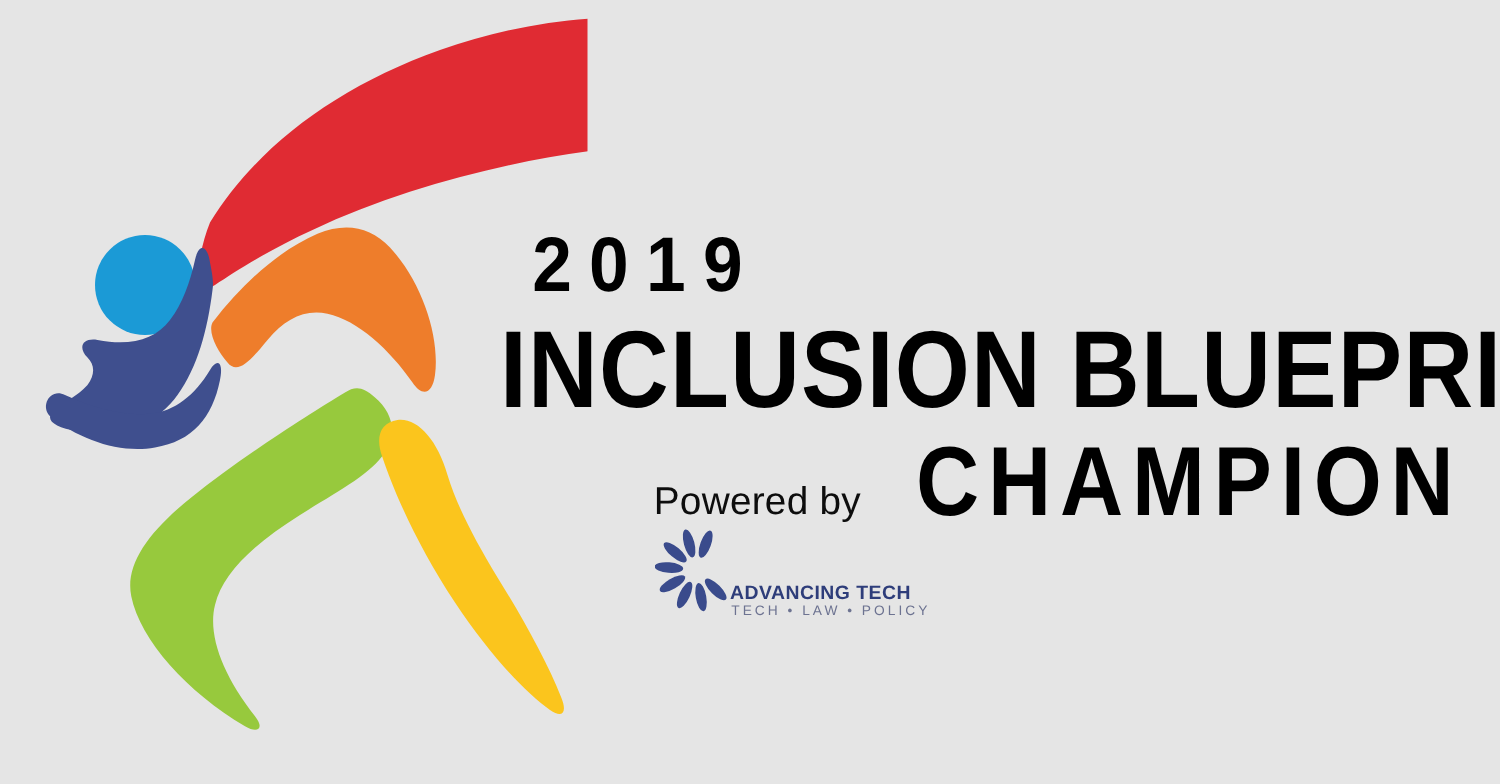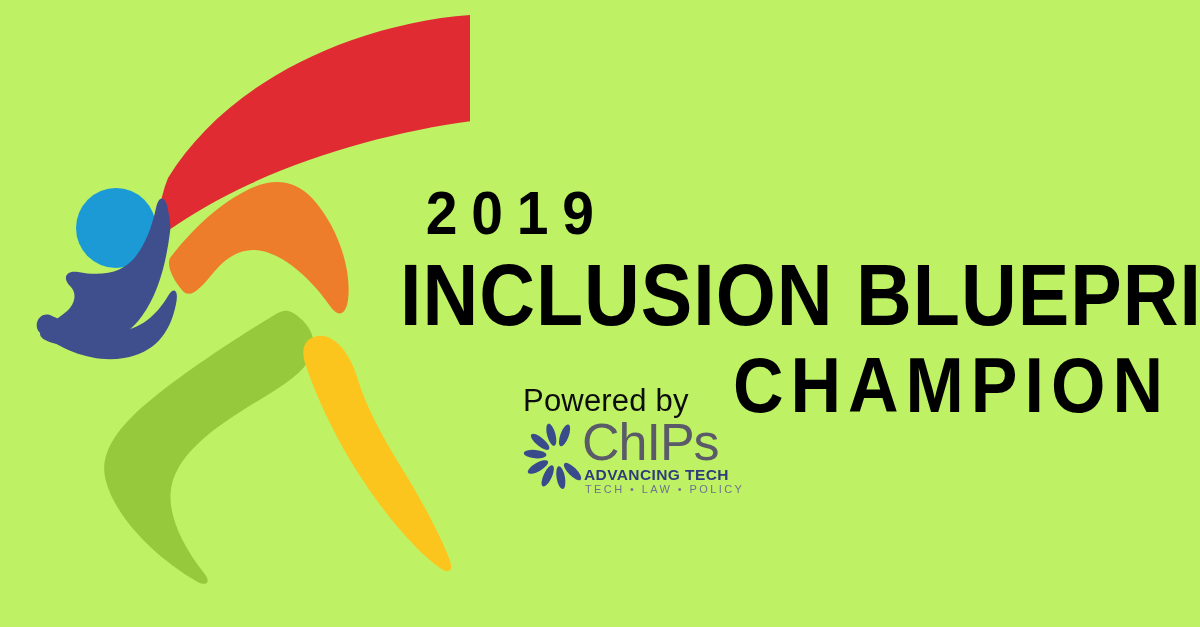--- a/index.html
+++ b/index.html
@@ -8,21 +8,21 @@
     padding: 0;
     background: #ffffff;
   }
   body {
     font-family: "Liberation Sans", sans-serif;
   }
   #badge {
     position: relative;
     width: 1200px;
     height: 627px;
-    background: #bef264;
+    background: #e5e5e5;
     overflow: hidden;
   }
 
   
   #runner-mark {
     position: absolute;
     left: 0px;
     top: 0px;
     width: 470px;
     height: 600px;
@@ -266,19 +266,18 @@
           <ellipse cx="33" cy="34" rx="4.2" ry="11.5" transform="rotate(20 33 34) translate(0 -22)"></ellipse>
           <ellipse cx="33" cy="34" rx="4.2" ry="11.5" transform="rotate(-15 33 34) translate(0 -22)"></ellipse>
           <ellipse cx="33" cy="34" rx="4.2" ry="11.5" transform="rotate(-50 33 34) translate(0 -22)"></ellipse>
           <ellipse cx="33" cy="34" rx="4.2" ry="11.5" transform="rotate(-85 33 34) translate(0 -22)"></ellipse>
           <ellipse cx="33" cy="34" rx="4.2" ry="11.5" transform="rotate(-120 33 34) translate(0 -22)"></ellipse>
           <ellipse cx="33" cy="34" rx="4.2" ry="11.5" transform="rotate(-155 33 34) translate(0 -22)"></ellipse>
           <ellipse cx="33" cy="34" rx="4.2" ry="11.5" transform="rotate(-190 33 34) translate(0 -22)"></ellipse>
           <ellipse cx="33" cy="34" rx="4.2" ry="11.5" transform="rotate(-225 33 34) translate(0 -22)"></ellipse>
         </g>
       </svg>
-      <div id="chips-word">ChIPs</div>
       <div id="chips-tag1">ADVANCING TECH</div>
       <div id="chips-tag2">TECH  •  LAW  •  POLICY</div>
     </div>
 
   </div>
 </div>
 
 </body></html>

